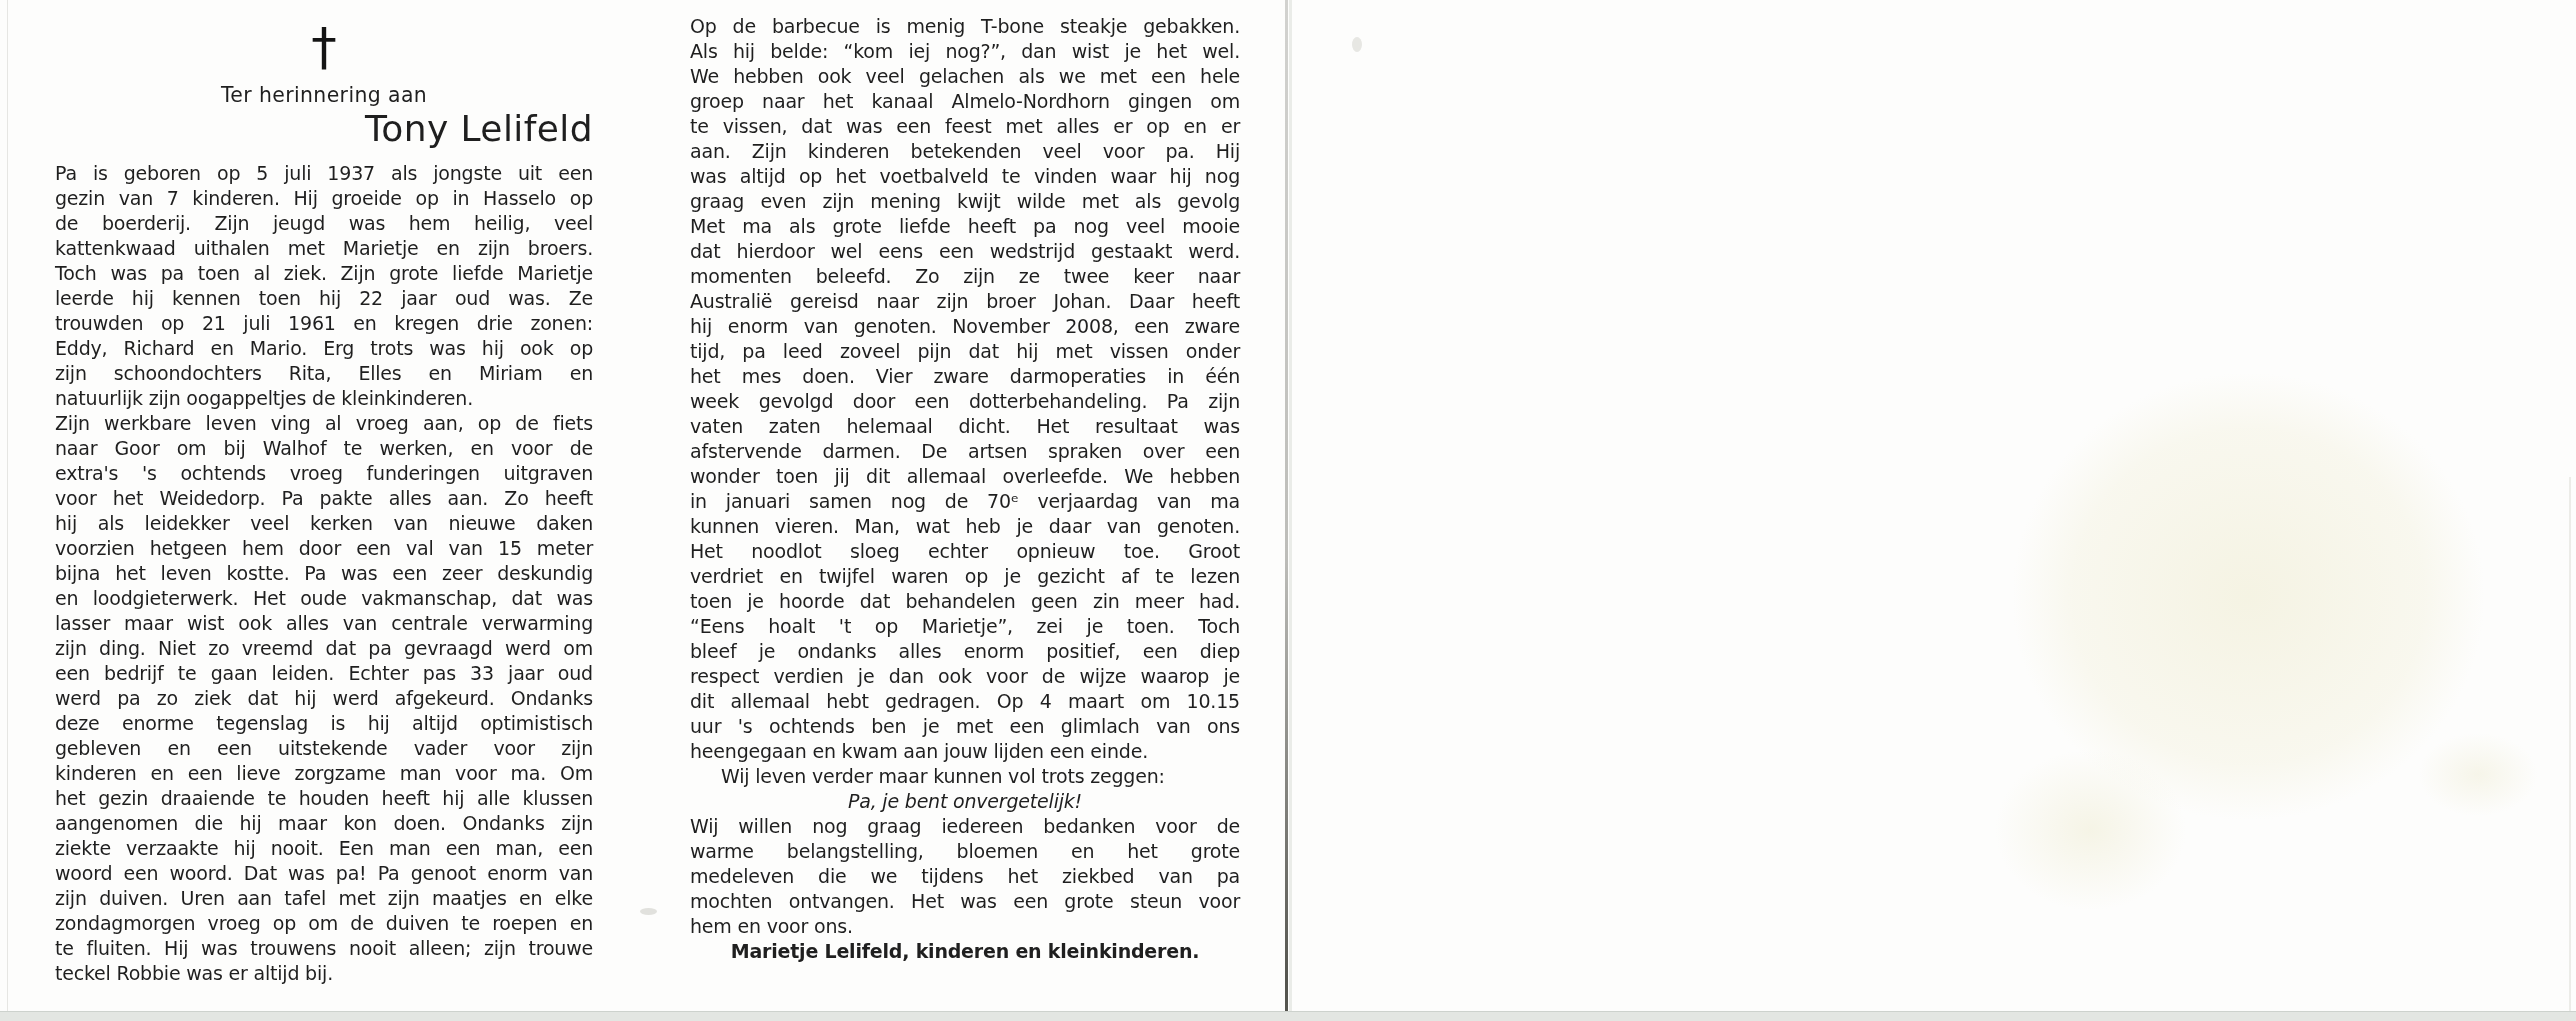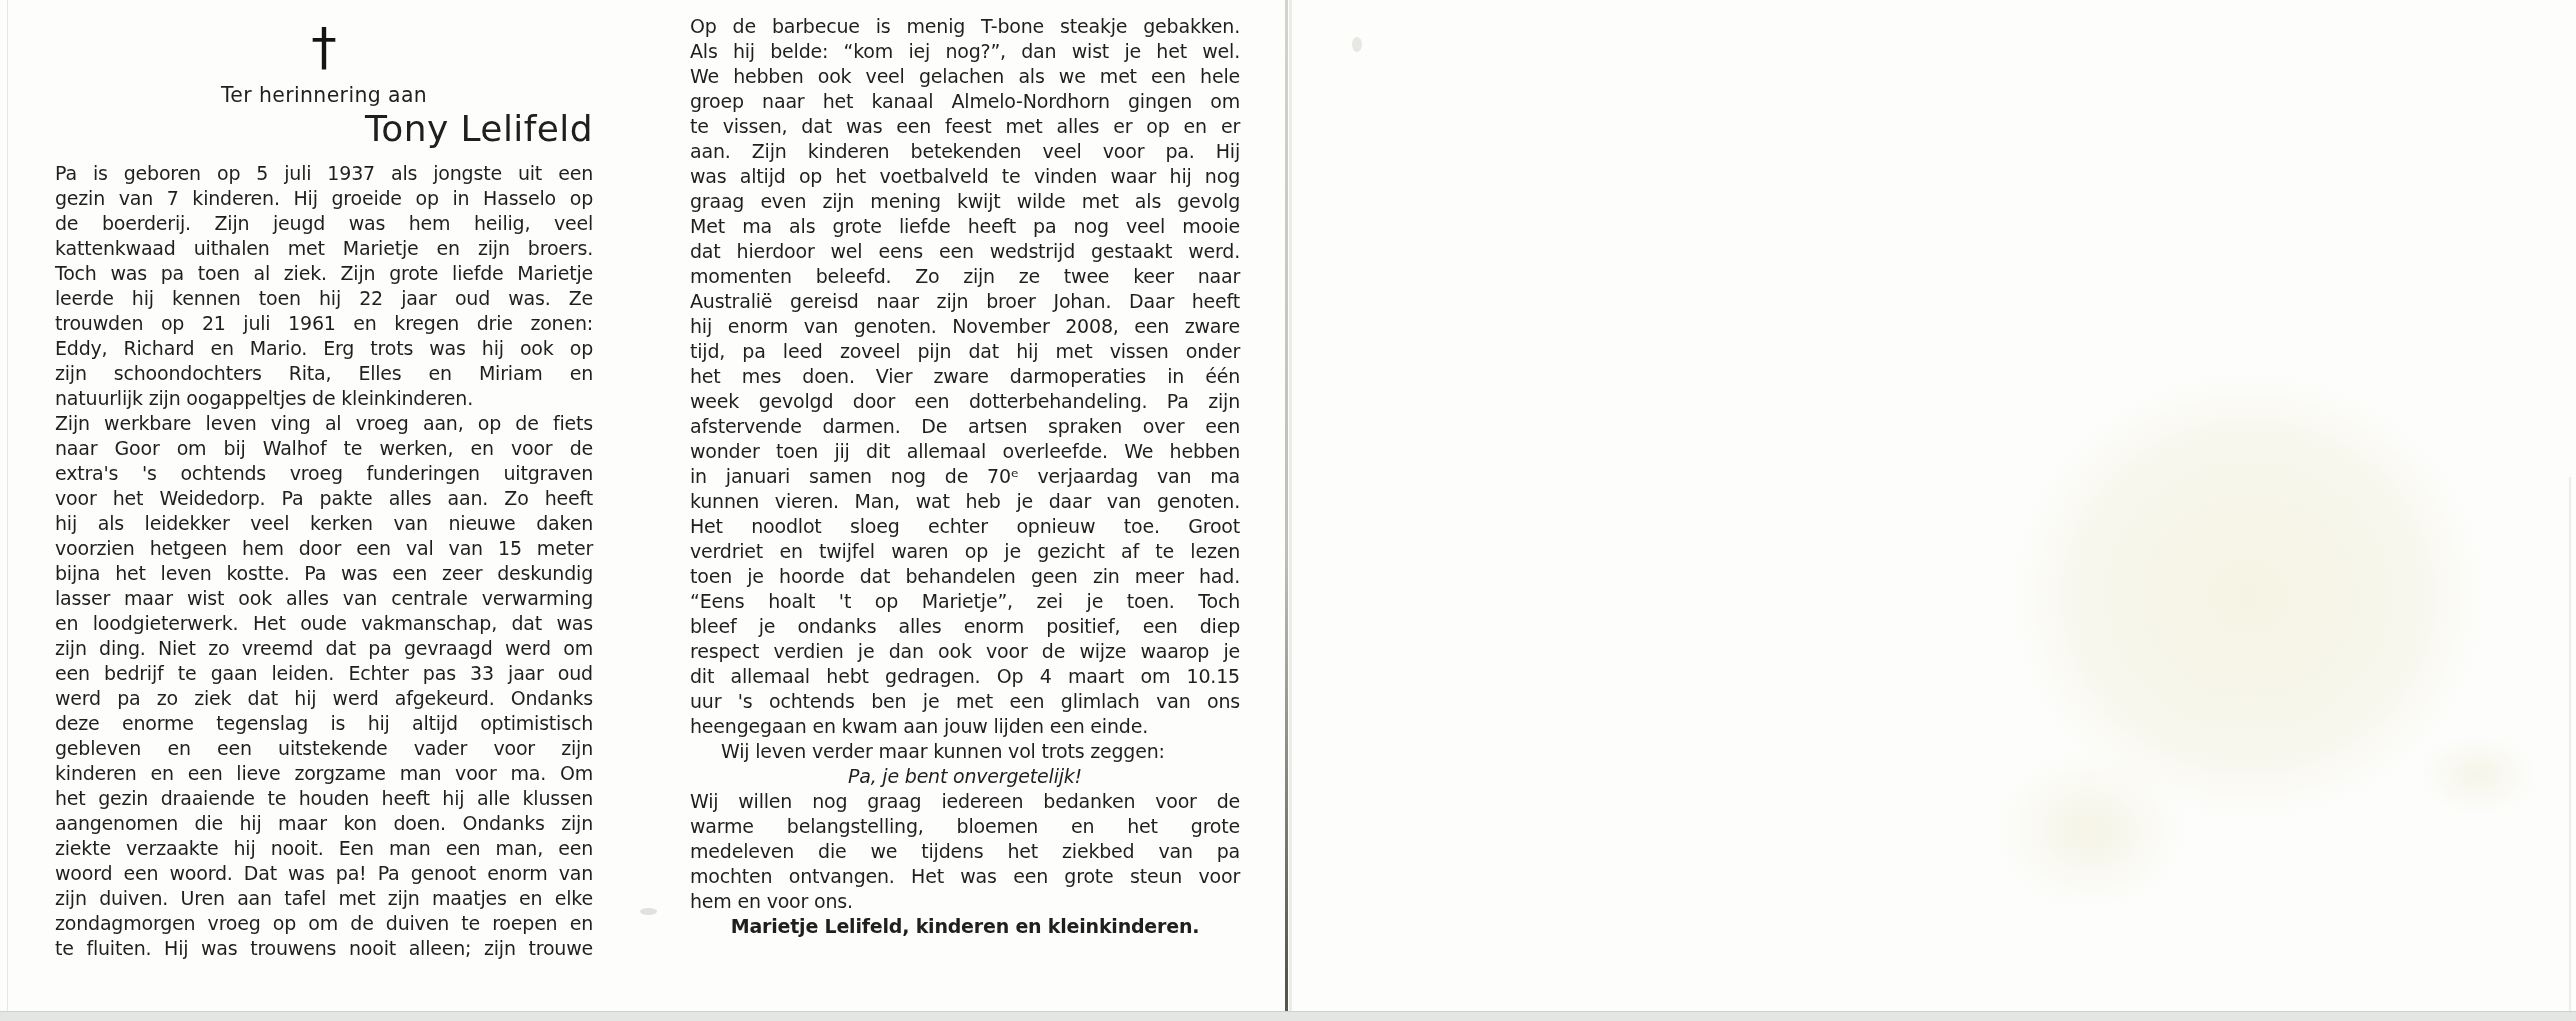--- a/index.html
+++ b/index.html
@@ -84,55 +84,57 @@
         <div class="ln j">Eddy, Richard en Mario. Erg trots was hij ook op</div>
         <div class="ln j">zijn schoondochters Rita, Elles en Miriam en</div>
         <div class="ln">natuurlijk zijn oogappeltjes de kleinkinderen.</div>
         <div class="ln j">Zijn werkbare leven ving al vroeg aan, op de fiets</div>
         <div class="ln j">naar Goor om bij Walhof te werken, en voor de</div>
         <div class="ln j">extra's 's ochtends vroeg funderingen uitgraven</div>
         <div class="ln j">voor het Weidedorp. Pa pakte alles aan. Zo heeft</div>
         <div class="ln j">hij als leidekker veel kerken van nieuwe daken</div>
         <div class="ln j">voorzien hetgeen hem door een val van 15 meter</div>
         <div class="ln j">bijna het leven kostte. Pa was een zeer deskundig</div>
+        <div class="ln j">en loodgieterwerk. Het oude vakmanschap, dat was</div>
         <div class="ln j">lasser maar wist ook alles van centrale verwarming</div>
-        <div class="ln j">en loodgieterwerk. Het oude vakmanschap, dat was</div>
         <div class="ln j">zijn ding. Niet zo vreemd dat pa gevraagd werd om</div>
         <div class="ln j">een bedrijf te gaan leiden. Echter pas 33 jaar oud</div>
         <div class="ln j">werd pa zo ziek dat hij werd afgekeurd. Ondanks</div>
         <div class="ln j">deze enorme tegenslag is hij altijd optimistisch</div>
         <div class="ln j">gebleven en een uitstekende vader voor zijn</div>
         <div class="ln j">kinderen en een lieve zorgzame man voor ma. Om</div>
         <div class="ln j">het gezin draaiende te houden heeft hij alle klussen</div>
         <div class="ln j">aangenomen die hij maar kon doen. Ondanks zijn</div>
         <div class="ln j">ziekte verzaakte hij nooit. Een man een man, een</div>
         <div class="ln j">woord een woord. Dat was pa! Pa genoot enorm van</div>
         <div class="ln j">zijn duiven. Uren aan tafel met zijn maatjes en elke</div>
         <div class="ln j">zondagmorgen vroeg op om de duiven te roepen en</div>
         <div class="ln j">te fluiten. Hij was trouwens nooit alleen; zijn trouwe</div>
+        <div class="ln">teckel Robbie was er altijd bij.</div>
       </div>
   </div>
 
   <div class="colR">
       <div class="ln j">Op de barbecue is menig T-bone steakje gebakken.</div>
       <div class="ln j">Als hij belde: “kom iej nog?”, dan wist je het wel.</div>
       <div class="ln j">We hebben ook veel gelachen als we met een hele</div>
       <div class="ln j">groep naar het kanaal Almelo-Nordhorn gingen om</div>
       <div class="ln j">te vissen, dat was een feest met alles er op en er</div>
       <div class="ln j">aan. Zijn kinderen betekenden veel voor pa. Hij</div>
       <div class="ln j">was altijd op het voetbalveld te vinden waar hij nog</div>
       <div class="ln j">graag even zijn mening kwijt wilde met als gevolg</div>
       <div class="ln j">Met ma als grote liefde heeft pa nog veel mooie</div>
       <div class="ln j">dat hierdoor wel eens een wedstrijd gestaakt werd.</div>
       <div class="ln j">momenten beleefd. Zo zijn ze twee keer naar</div>
       <div class="ln j">Australië gereisd naar zijn broer Johan. Daar heeft</div>
       <div class="ln j">hij enorm van genoten. November 2008, een zware</div>
       <div class="ln j">tijd, pa leed zoveel pijn dat hij met vissen onder</div>
       <div class="ln j">het mes doen. Vier zware darmoperaties in één</div>
       <div class="ln j">week gevolgd door een dotterbehandeling. Pa zijn</div>
+      <div class="ln j">vaten zaten helemaal dicht. Het resultaat was</div>
       <div class="ln j">afstervende darmen. De artsen spraken over een</div>
       <div class="ln j">wonder toen jij dit allemaal overleefde. We hebben</div>
       <div class="ln j">in januari samen nog de 70ᵉ verjaardag van ma</div>
       <div class="ln j">kunnen vieren. Man, wat heb je daar van genoten.</div>
       <div class="ln j">Het noodlot sloeg echter opnieuw toe. Groot</div>
       <div class="ln j">verdriet en twijfel waren op je gezicht af te lezen</div>
       <div class="ln j">toen je hoorde dat behandelen geen zin meer had.</div>
       <div class="ln j">“Eens hoalt 't op Marietje”, zei je toen. Toch</div>
       <div class="ln j">bleef je ondanks alles enorm positief, een diep</div>
       <div class="ln j">respect verdien je dan ook voor de wijze waarop je</div>

